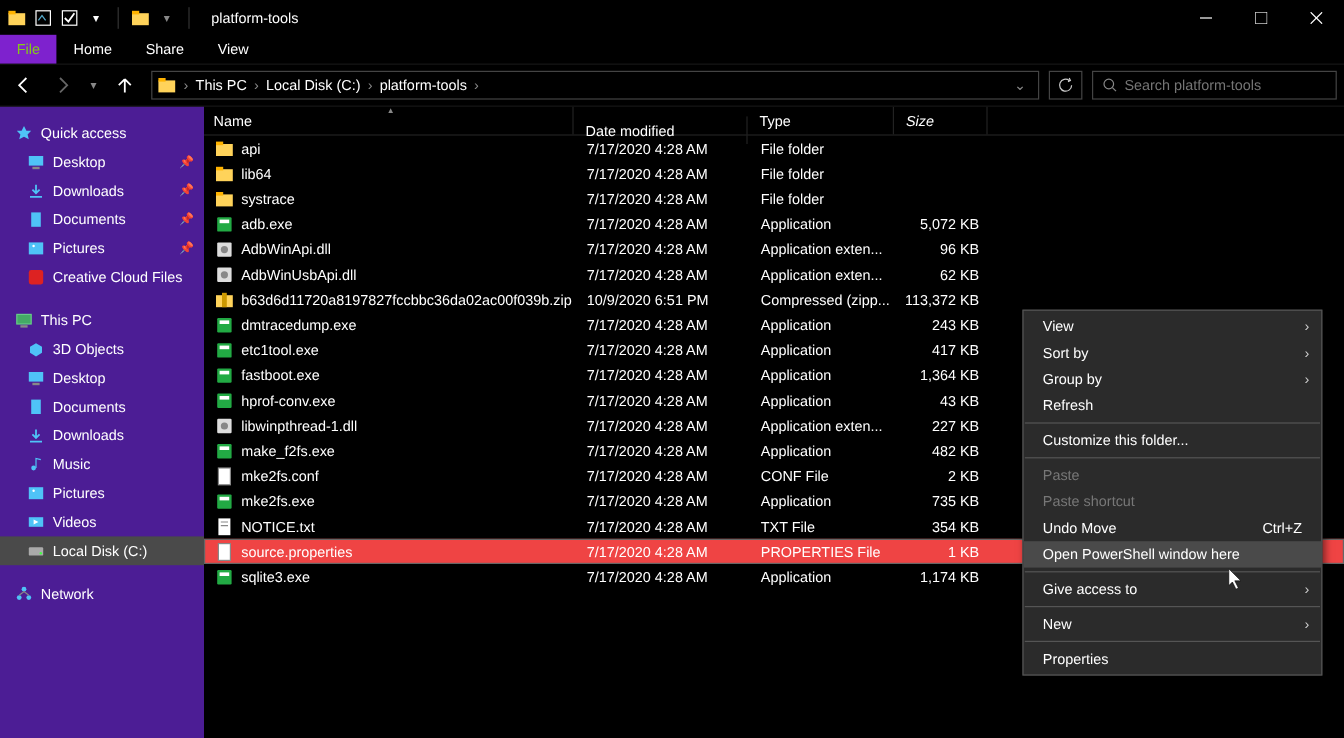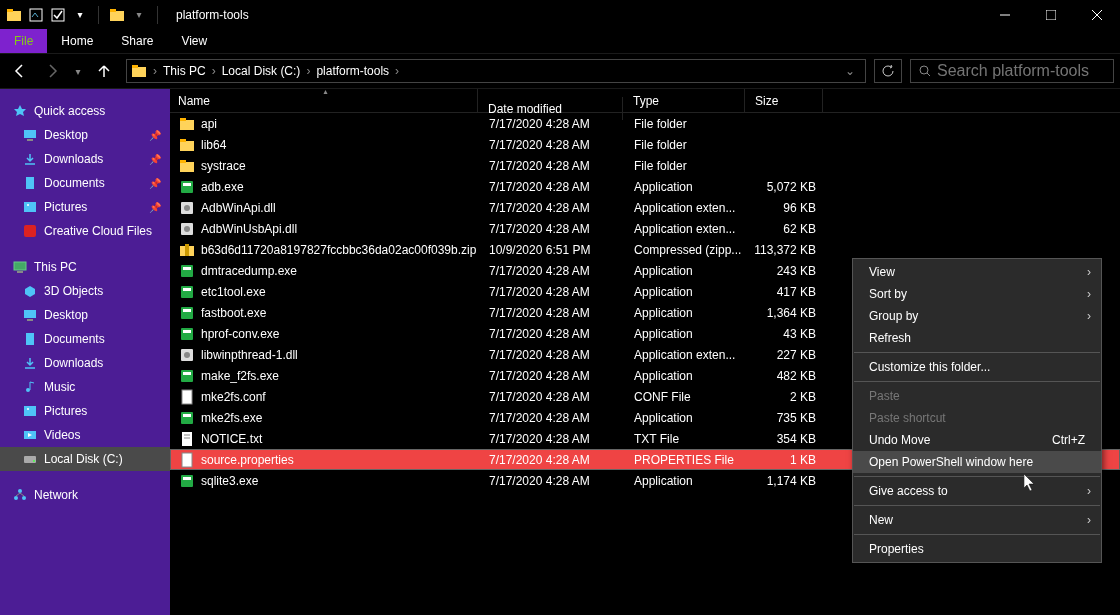--- a/index.html
+++ b/index.html
@@ -16,36 +16,36 @@
 .ribbon-tab { padding: 0 14px; display: flex; align-items: center; font-size: 12px; color: #fff; }
 .navbar { height: 35px; background: #000; display: flex; align-items: center; padding: 0 6px; gap: 4px; border-bottom: 1px solid #1a1a1a; }
 .nav-arrow { width: 28px; height: 28px; display: flex; align-items: center; justify-content: center; color: #fff; }
 .breadcrumb { flex: 0 0 740px; height: 24px; border: 1px solid #444; background: #000; display: flex; align-items: center; padding: 0 4px; margin: 0 4px; }
 .bc-icon { width: 16px; height: 16px; margin-right: 4px; }
 .bc-seg { padding: 0 4px; font-size: 12px; color: #fff; display: flex; align-items: center; }
 .bc-chev { color: #888; padding: 0 2px; }
 .bc-end { margin-left: auto; color: #888; padding: 0 6px; }
 .refresh-btn { width: 28px; height: 24px; border: 1px solid #444; display: flex; align-items: center; justify-content: center; color: #ccc; }
 .search-box { flex: 1; height: 24px; border: 1px solid #444; background: #000; display: flex; align-items: center; padding: 0 8px; margin-left: 4px; }
-.search-box input { background: transparent; border: none; color: #888; font-size: 16px; outline: none; width: 100%; }
+.search-box input { background: transparent; border: none; color: #888; font-size: 12px; outline: none; width: 100%; }
 .search-icon { color: #888; margin-right: 6px; }
 .content { display: flex; height: calc(615px - 29px - 25px - 35px); }
 .sidebar { width: 170px; background: #4c1d95; padding: 10px 0; overflow: hidden; }
 .sb-item { display: flex; align-items: center; height: 24px; padding: 0 8px 0 22px; font-size: 12px; color: #fff; position: relative; }
 .sb-item.parent { padding-left: 12px; }
 .sb-item .pin { position: absolute; right: 8px; color: #888; font-size: 10px; }
 .sb-item .icon { width: 16px; height: 16px; margin-right: 6px; display: flex; align-items: center; justify-content: center; }
 .sb-item.selected { background: #4a4a4a; }
 .sb-gap { height: 12px; }
 .main { flex: 1; background: #000; display: flex; flex-direction: column; }
 .col-headers { display: flex; height: 24px; border-bottom: 1px solid #222; align-items: center; font-size: 12px; }
 .col-name { width: 308px; padding-left: 8px; border-right: 1px solid #222; height: 100%; display: flex; align-items: center; position: relative; }
 .col-date { width: 145px; padding-left: 10px; border-right: 1px solid #222; height: 100%; display: flex; align-items: center; margin-top: 16px; }
 .col-type { width: 122px; padding-left: 10px; border-right: 1px solid #222; height: 100%; display: flex; align-items: center; }
-.col-size { width: 78px; padding-left: 10px; border-right: 1px solid #222; height: 100%; display: flex; align-items: center; }
+.col-size { width: 78px; padding-left: 10px; border-right: 1px solid #222; height: 100%; display: flex; align-items: center; font-style: italic; }
 .sort-arrow { position: absolute; left: 50%; top: -2px; color: #888; font-size: 8px; }
 .file-list { overflow: hidden; }
 .file-row { display: flex; height: 21px; align-items: center; font-size: 12px; }
 .file-row.selected { background: #ef4444; border: 1px solid #666; }
 .file-row:not(.selected) { border: 1px solid transparent; }
 .fc-name { width: 308px; padding-left: 8px; display: flex; align-items: center; overflow: hidden; white-space: nowrap; }
 .fc-name .ficon { width: 16px; height: 16px; margin-right: 6px; flex-shrink: 0; }
 .fc-date { width: 145px; padding-left: 10px; }
 .fc-type { width: 122px; padding-left: 10px; overflow: hidden; white-space: nowrap; text-overflow: ellipsis; }
 .fc-size { width: 78px; text-align: right; padding-right: 8px; }

